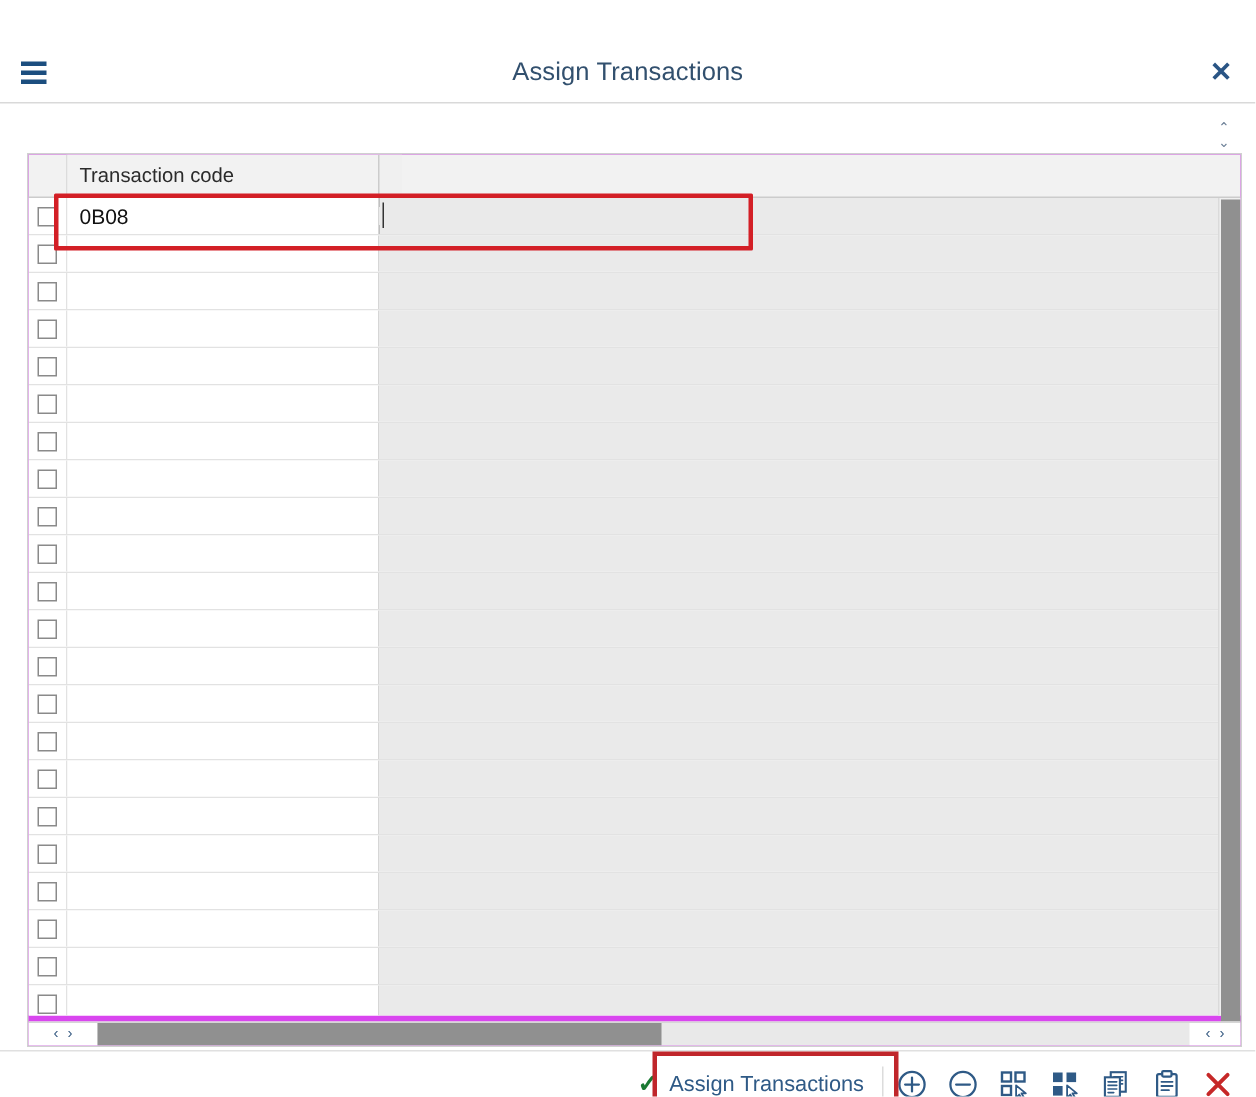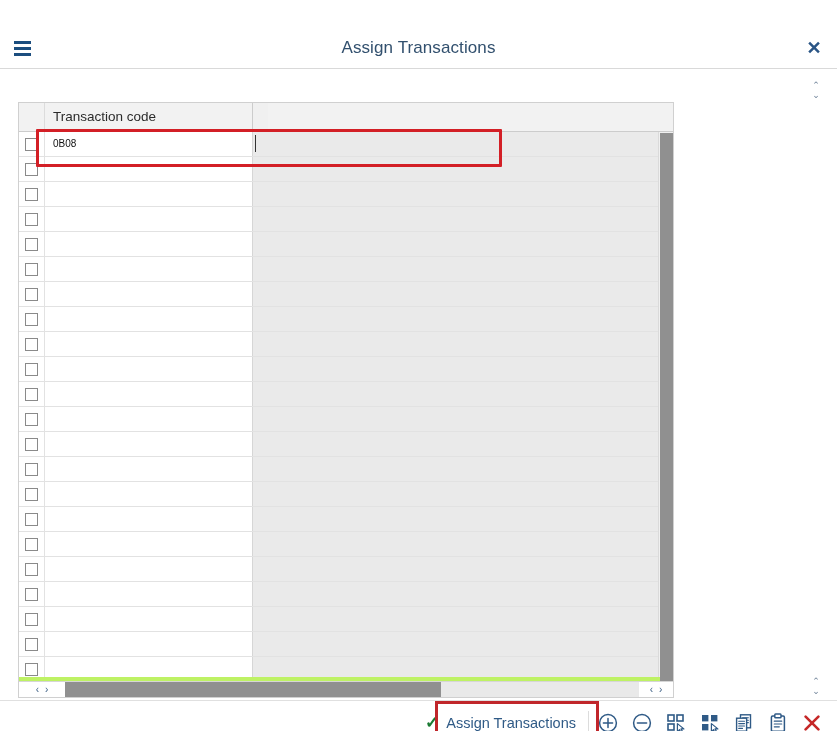--- a/index.html
+++ b/index.html
@@ -64,24 +64,24 @@
     font-weight: bold;
     color: #2a5585;
     cursor: pointer;
   }
 
   
   .table-wrap {
     position: absolute;
     left: 18px;
     top: 76px;
-    width: 656px;
+    width: 810px;
     height: 596px;
     border: 1px solid #d0d0d0;
-    background: #bef264;
+    background: #d946ef;
     overflow: hidden;
   }
 
   .grid-header {
     position: relative;
     height: 29px;
     background: #f2f2f2;
     border-bottom: 1px solid #cccccc;
     display: flex;
   }
@@ -134,21 +134,21 @@
     width: 13px; height: 13px;
     border: 1px solid #8a8a8a;
     background: #ffffff;
     cursor: pointer;
   }
   .cell-code {
     flex: 0 0 208px;
     border-right: 1px solid #d6d6d6;
     background: #ffffff;
     padding-left: 8px;
-    font-size: 10px;
+    font-size: 14px;
     color: #111;
     line-height: 24px;
     overflow: hidden;
     white-space: nowrap;
   }
   .cell-text {
     flex: 1 1 auto;
     background: #eaeaea;
     padding-left: 8px;
     font-size: 13.5px;

